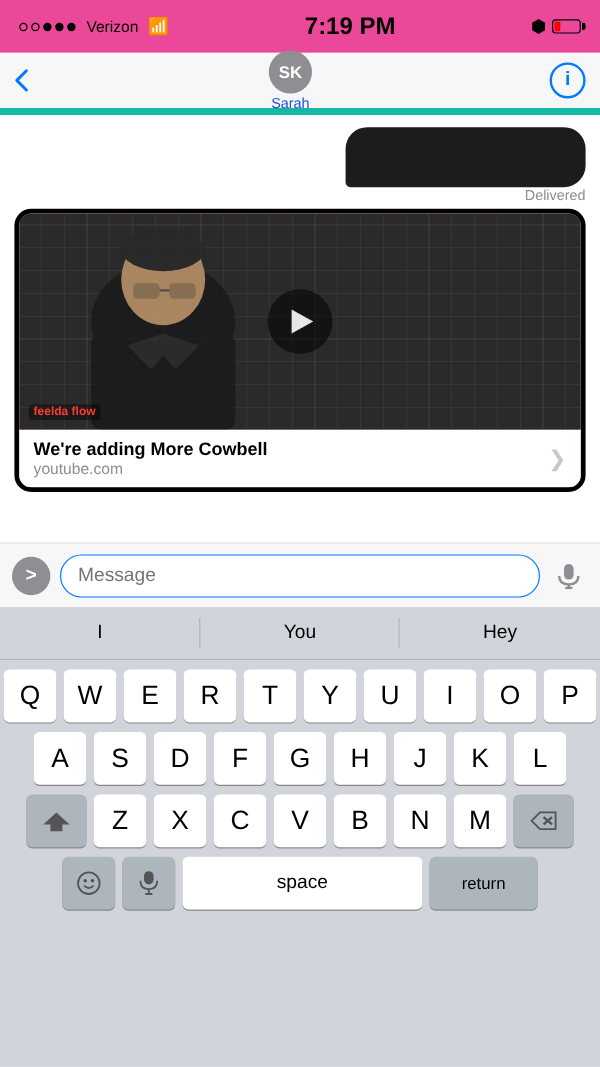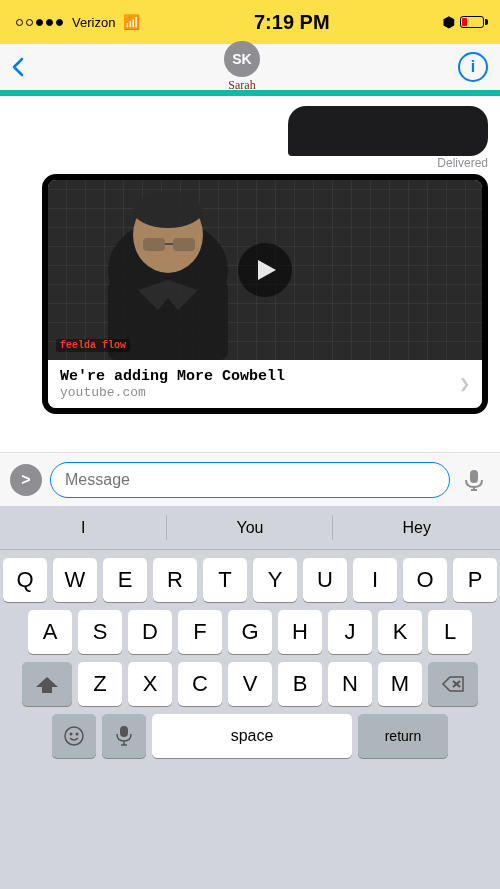--- a/index.html
+++ b/index.html
@@ -9,21 +9,21 @@
       height: 889px;
       font-family: -apple-system, 'Helvetica Neue', Arial, sans-serif;
       background: #fff;
       overflow: hidden;
       position: relative;
     }
 
     
     .status-bar {
       height: 44px;
-      background: #fde047;
+      background: #ec4899;
       display: flex;
       align-items: center;
       justify-content: space-between;
       padding: 0 16px;
       font-size: 13px;
       font-weight: 600;
     }
     .status-left { display: flex; align-items: center; gap: 4px; }
     .status-dots { display: flex; gap: 3px; }
     .status-dot {
@@ -61,37 +61,36 @@
     .nav-back svg { margin-right: 2px; }
     .nav-center {
       display: flex; flex-direction: column; align-items: center;
     }
     .nav-avatar {
       width: 36px; height: 36px; border-radius: 50%;
       background: #8e8e93; display: flex; align-items: center;
       justify-content: center; color: #fff; font-size: 14px; font-weight: 600;
     }
     .nav-name {
-      font-size: 12px; color: #7f1d1d; margin-top: 1px; font-family: Liberation Serif, serif;
+      font-size: 12px; color: #1d4ed8; margin-top: 1px;
     }
     .nav-info {
       width: 30px; height: 30px; border-radius: 50%;
       border: 2px solid #007aff; display: flex;
       align-items: center; justify-content: center;
       color: #007aff; font-size: 16px; font-weight: 700;
     }
 
     
     .messages-area {
       height: 340px;
       background: #fff;
       overflow: hidden;
       position: relative;
       padding: 10px 12px;
-      margin-left: 30px;
     }
 
     
     .bubble-incoming {
       background: #1c1c1e;
       border-radius: 18px 18px 18px 4px;
       width: 200px;
       height: 50px;
       margin-bottom: 10px;
       margin-left: auto;
@@ -108,25 +107,24 @@
       left: 12px;
       right: 12px;
     }
     .delivered-label {
       text-align: right;
       font-size: 12px;
       color: #8e8e93;
       margin-bottom: 4px;
     }
     .message-card {
-      border: 6px solid #000000;
+      border: 4px solid #000000;
       border-radius: 14px;
       overflow: hidden;
       background: #f9a8d4;
-      font-family: Liberation Mono, monospace;
     }
     .video-thumbnail {
       width: 100%;
       height: 180px;
       background: #2a2a2a;
       position: relative;
       display: flex;
       align-items: center;
       justify-content: center;
     }

